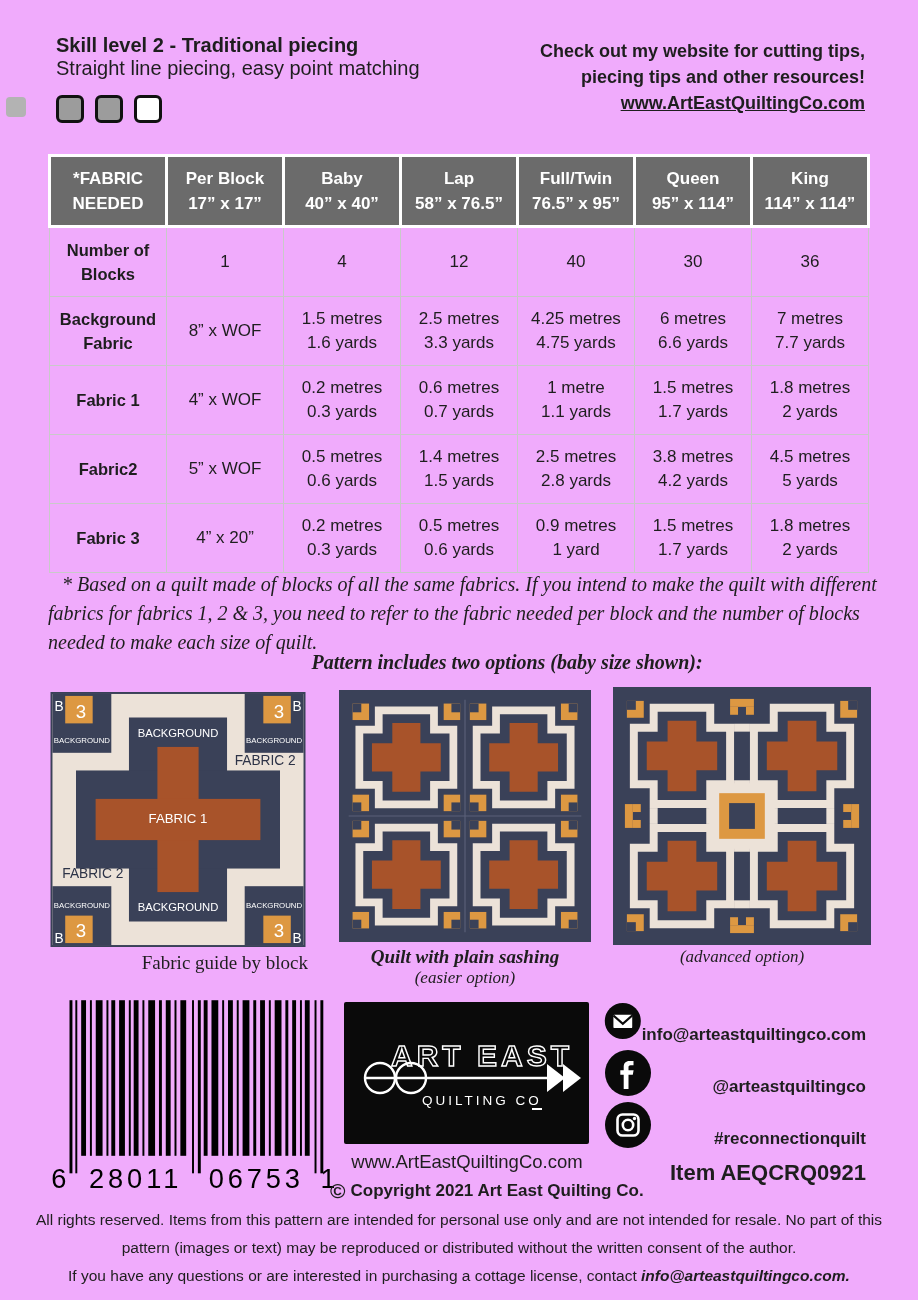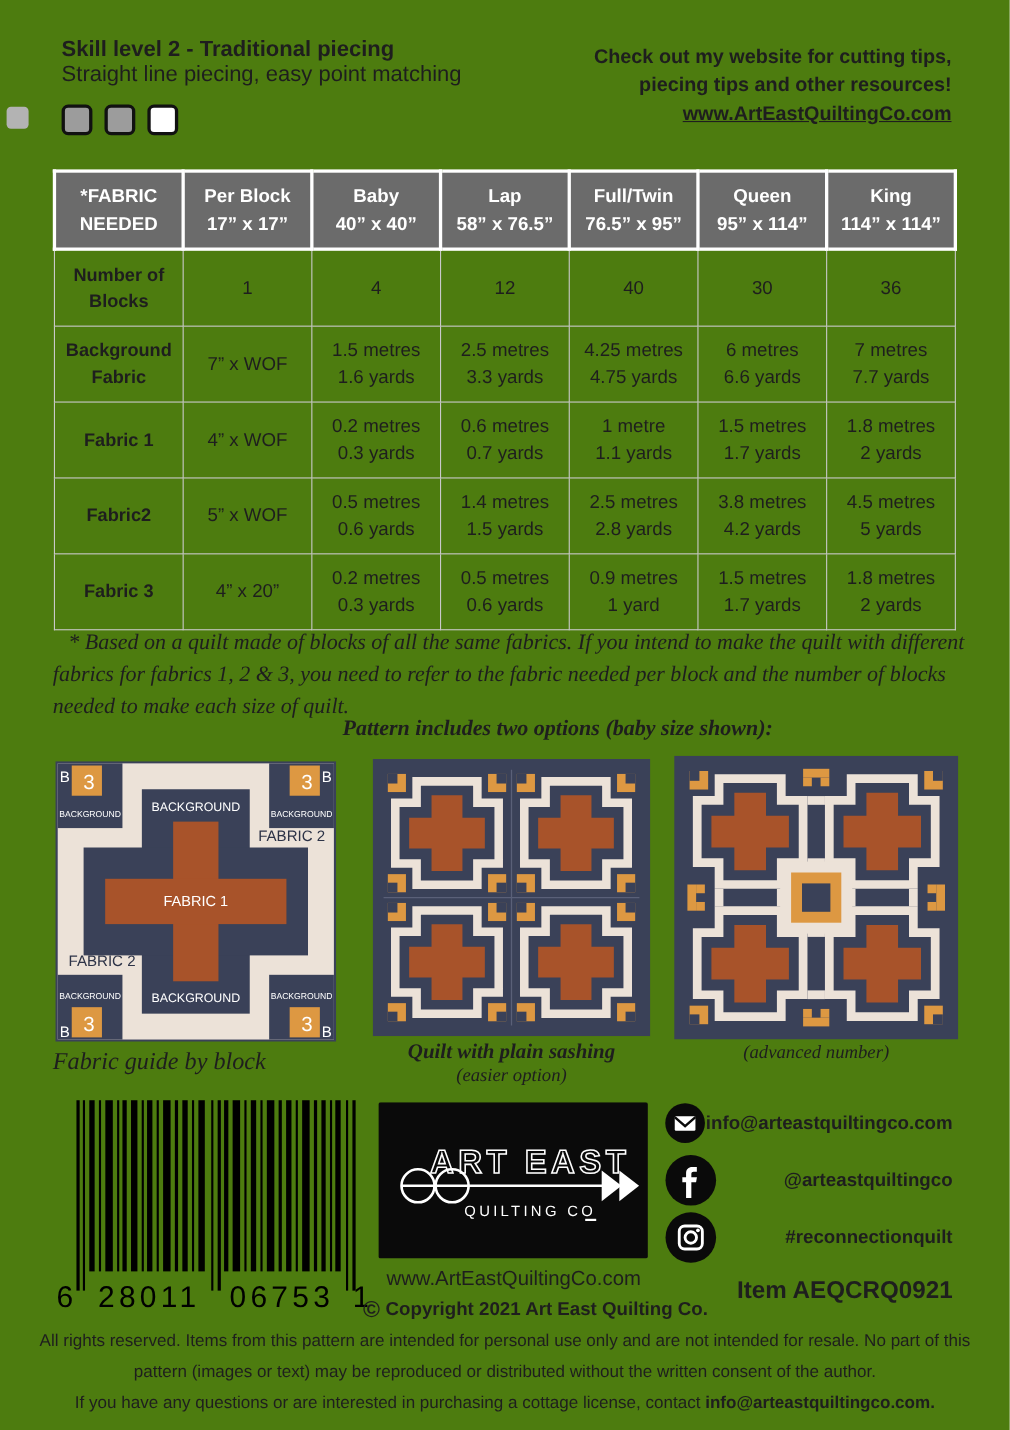--- a/index.html
+++ b/index.html
@@ -1,16 +1,16 @@
 <!DOCTYPE html>
 <html><head>
 <meta charset="utf-8">
 <style>
   html,body{margin:0;padding:0;background:#ffffff;}
-  .sheet{position:relative;width:918px;height:1300px;background:#4d7c0f;
+  .sheet{position:relative;width:918px;height:1300px;background:#f0abfc;
          font-family:"Liberation Sans",sans-serif;color:#1e1e1e;overflow:hidden;}
   .abs{position:absolute;}
 
   
   .skill-block{left:56px;top:34px;}
   .skill-title{font-size:20px;font-weight:bold;}
   .skill-sub{font-size:20px;margin-top:0;text-align:right;}
   .squares{display:flex;gap:11px;margin-top:15px;}
   .sq{width:22px;height:22px;border:3px solid #111;border-radius:6px;background:#9c9c9c;}
   .sq.empty{background:#fff;}
@@ -27,35 +27,35 @@
   table.fab td{border:1.5px solid #c9c9c9;font-size:17px;height:64px;text-align:center;
                vertical-align:middle;white-space:pre-line;line-height:24px;padding:2px;}
   table.fab td.lbl{font-weight:bold;font-size:16.5px;}
 
   .footnote{left:48px;top:570px;width:842px;font-family:Liberation Serif, serif;
             font-style:italic;font-size:20px;line-height:29px;text-indent:14px;}
   .opts-head{left:96px;top:651px;width:822px;text-align:center;font-family:"Liberation Serif",serif;
              font-style:italic;font-weight:bold;font-size:20px;}
 
   
-  .cap1{font-family:"Liberation Serif",serif;font-style:italic;font-size:22px;text-align:left;}
+  .cap1{font-family:"Liberation Serif",serif;font-size:19px;text-align:right;}
   .cap{font-family:"Liberation Serif",serif;font-style:italic;text-align:center;line-height:21px;}
   .cap .t{font-weight:bold;font-size:19px;}
   .cap .s{font-size:17px;}
 
   
   .social{left:604px;top:996px;width:262px;display:flex;flex-direction:column;gap:3px;}
-  .srow{display:flex;align-items:center;height:49px;}
+  .srow{display:flex;align-items:flex-end;height:49px;}
   .s-label{flex:1;text-align:right;font-weight:bold;font-size:17px;}
   .website{left:344px;top:1151px;width:246px;text-align:center;font-size:18.5px;}
   .copyright{left:330px;top:1179px;font-weight:bold;font-size:17px;}
   .copyright .csym{font-size:21px;vertical-align:-2px;margin-right:5px;}
   .item{left:600px;top:1160px;width:266px;text-align:right;font-weight:bold;font-size:22px;}
   .legal{left:20px;top:1206px;width:878px;text-align:center;font-size:15.5px;line-height:28px;}
-  .legal b{font-weight:bold;}
+  .legal b{font-weight:bold;font-style:italic;}
   svg text{font-family:"Liberation Sans",sans-serif;}
 </style>
 </head>
 <body>
 
 <div class="sheet">
 
   <div class="abs edge-mark"></div>
 
   <div class="abs skill-block">
@@ -101,21 +101,21 @@
           <td>1</td>
           <td>4</td>
           <td>12</td>
           <td>40</td>
           <td>30</td>
           <td>36</td>
         </tr>
         <tr>
           <td class="lbl">Background
 Fabric</td>
-          <td>7” x WOF</td>
+          <td>8” x WOF</td>
           <td>1.5 metres
 1.6 yards</td>
           <td>2.5 metres
 3.3 yards</td>
           <td>4.25 metres
 4.75 yards</td>
           <td>6 metres
 6.6 yards</td>
           <td>7 metres
 7.7 yards</td>
@@ -294,21 +294,21 @@
       <use href="#Lmark" transform="translate(246,246) scale(-1,-1)"></use>
     </g>
   </svg>
 
   <div class="abs cap1" style="left:48px;top:952px;width:260px">Fabric guide by block</div>
   <div class="abs cap" style="left:335px;top:946px;width:260px">
     <div class="t">Quilt with plain sashing</div>
     <div class="s">(easier option)</div>
   </div>
   <div class="abs cap" style="left:606px;top:946px;width:272px">
-    <div class="s">(advanced number)</div>
+    <div class="s">(advanced option)</div>
   </div>
 
   <svg class="abs" style="left:52px;top:1000px" width="282" height="192" viewBox="0 0 290 197">
     <g fill="#000">
       <rect x="18" y="0" width="3" height="178"></rect>
         <rect x="24" y="0" width="2" height="178"></rect>
       <rect x="144" y="0" width="2" height="178"></rect>
         <rect x="150" y="0" width="3" height="178"></rect>
       <rect x="270" y="0" width="2" height="178"></rect>
         <rect x="276" y="0" width="3" height="178"></rect>

